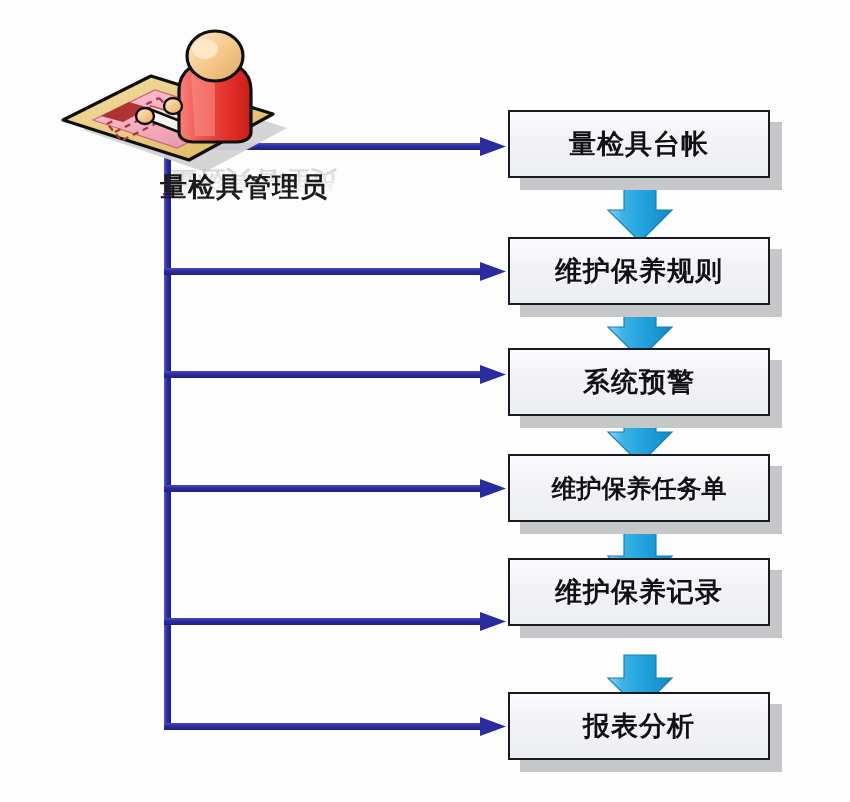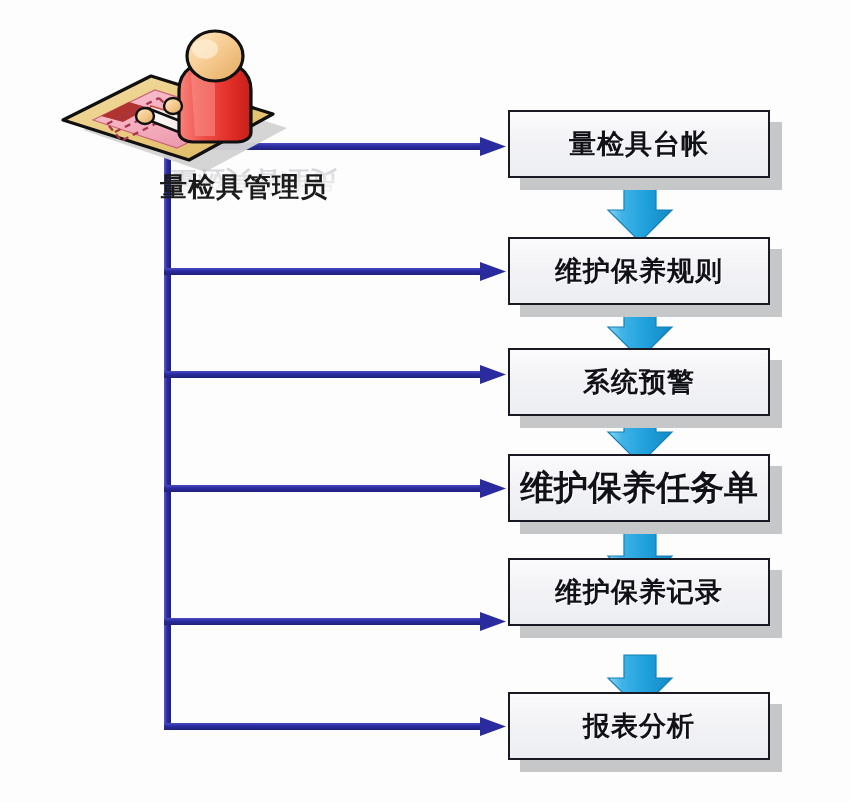--- a/index.html
+++ b/index.html
@@ -115,21 +115,21 @@
   .node-label {
     font-family: "DejaVu Sans", "Liberation Sans", sans-serif;
     font-size: 27px;
     font-weight: bold;
     color: #111118;
     letter-spacing: 1px;
     white-space: nowrap;
     text-shadow: 1px 1px 0 rgba(255,255,255,0.85);
   }
   .node-label.tight {
-    font-size: 34px;
+    font-size: 25px;
     letter-spacing: 0px;
   }
 </style>
 </head>
 <body>
 
 <div id="diagram-root">
 
   <svg id="connector-layer" viewBox="0 0 850 802" xmlns="http://www.w3.org/2000/svg">
     <defs>

